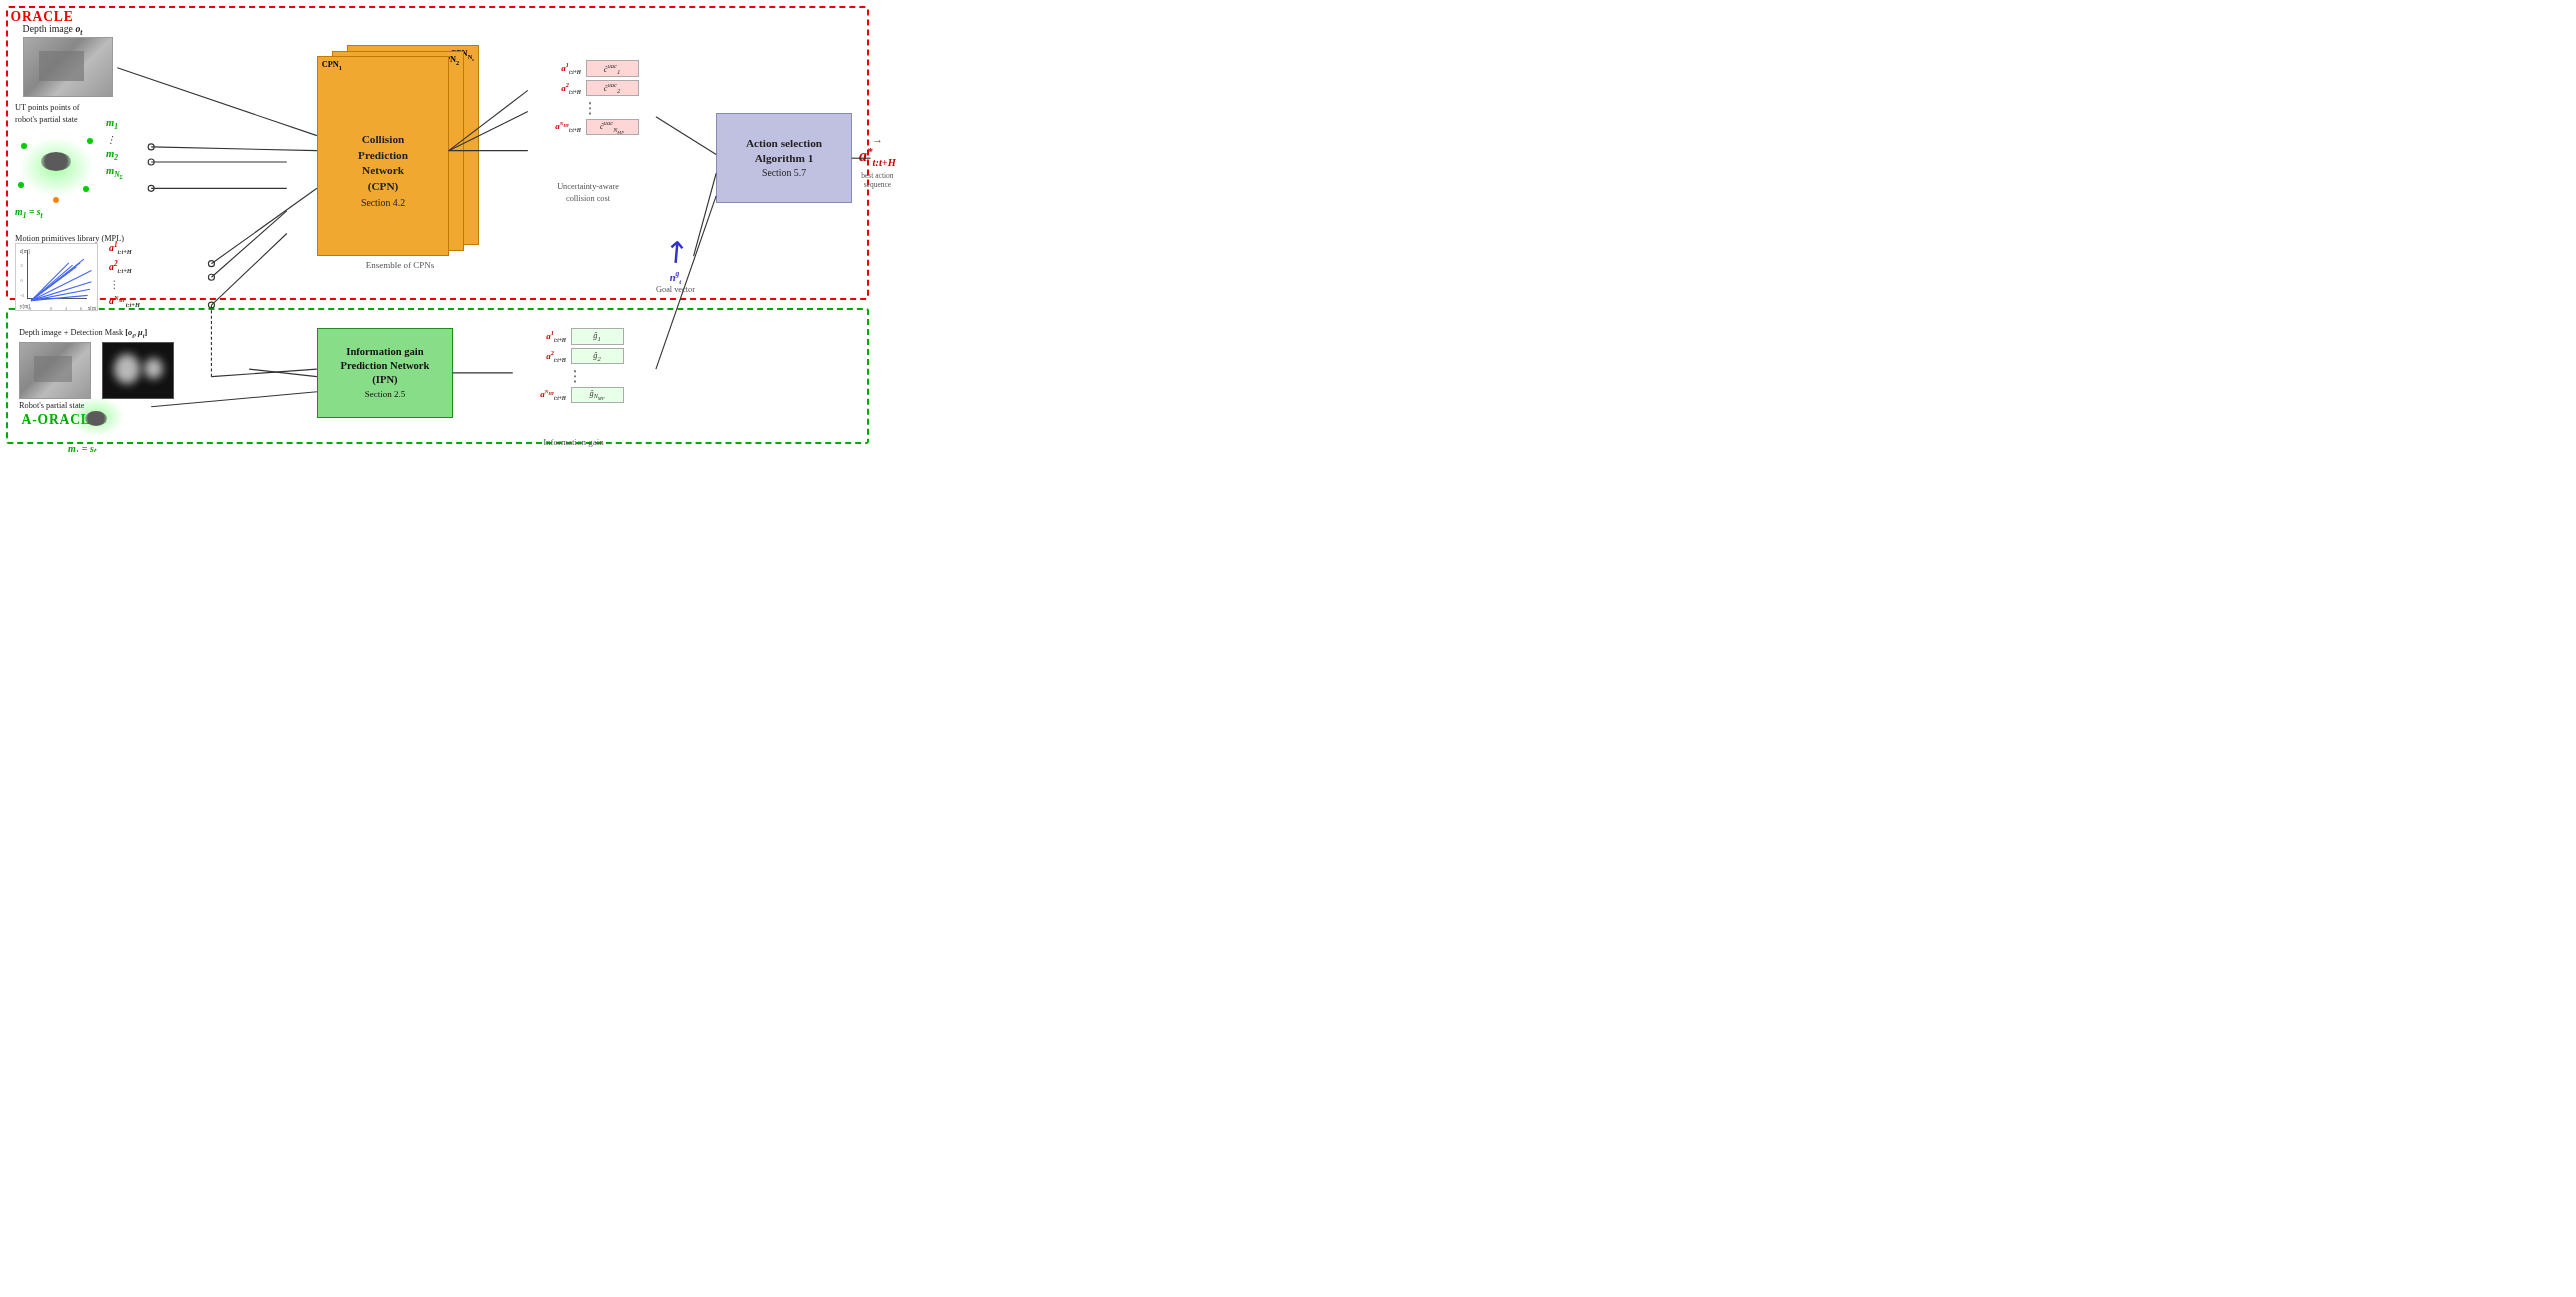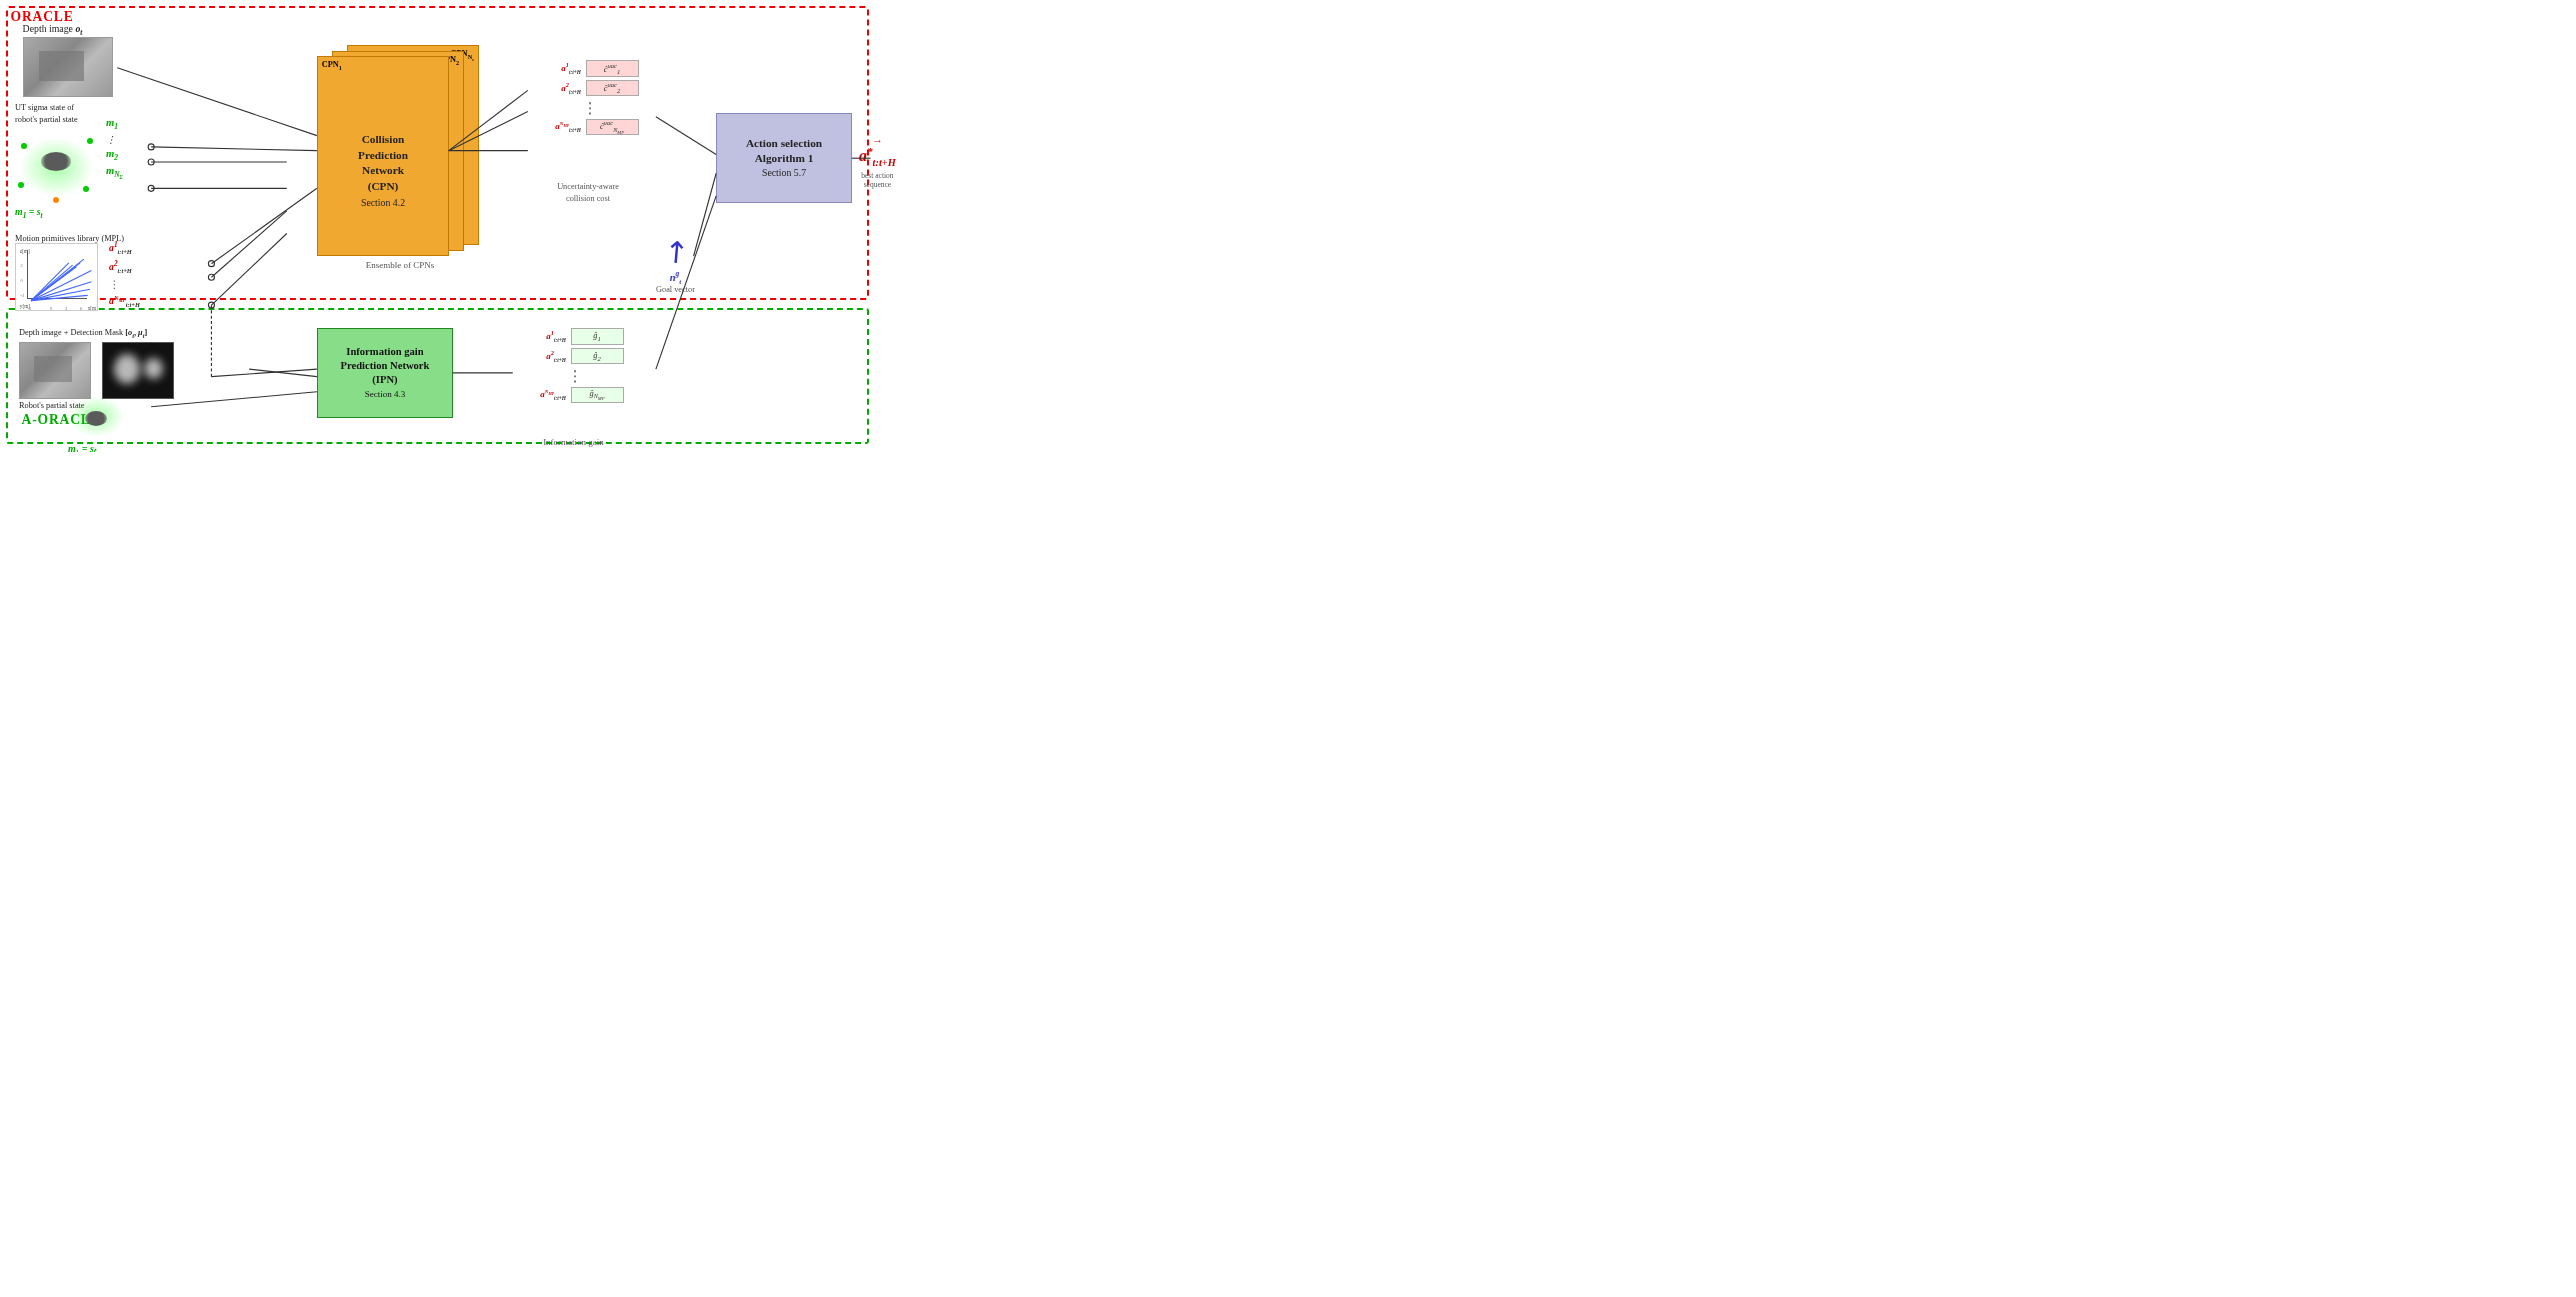--- a/index.html
+++ b/index.html
@@ -518,21 +518,21 @@
     <div class="ot-label">
       <span>Depth image</span>&nbsp;<span class="math-bold math-italic">o<sub>t</sub></span>
     </div>
     <div class="depth-img">
       <div class="depth-img-inner"></div>
     </div>
   </div>
 
   <div class="sigma-section">
     <div class="sigma-label">
-      <span>UT sigma state of</span><br>
+      <span>UT points points of</span><br>
       <span>robot's partial state</span>
     </div>
 
     <div class="drone-img">
       <div class="drone-glow"></div>
       <div class="drone-body"></div>
       <div class="drone-dot" style="top:13.6px;left:6px;"></div>
       <div class="drone-dot" style="top:9px;left:72px;"></div>
       <div class="drone-dot" style="top:53px;left:3px;"></div>
       <div class="drone-dot" style="top:57px;left:68px;"></div>
@@ -681,21 +681,21 @@
     <div class="drone-img" style="width:60px;height:45px;">
       <div class="drone-glow" style="width:57px;height:41px;top:0;left:0;"></div>
       <div class="drone-body" style="top:15px;left:16.6px;width:22.6px;height:15px;"></div>
     </div>
     <div class="m1-st">m₁ = sₜ</div>
   </div>
 
   <div class="ipn-box">
     <div class="ipn-title">
       Information gain<br>Prediction Network<br>(IPN)<br>
-      <span style="font-size:9px;font-weight:normal;">Section 4.3</span>
+      <span style="font-size:9px;font-weight:normal;">Section 2.5</span>
     </div>
   </div>
 
   <div class="gain-boxes">
     <div class="gain-row">
       <span class="gain-action">
         <span class="math-red math-italic math-bold">a</span><sup style="color:#cc0000;font-size:0.7em">1</sup><sub style="color:#333;font-size:0.6em">t:t+H</sub>
       </span>
       <div class="gain-val-box">
         <span class="gain-val">ĝ<sub style="font-size:0.8em">1</sub></span>

